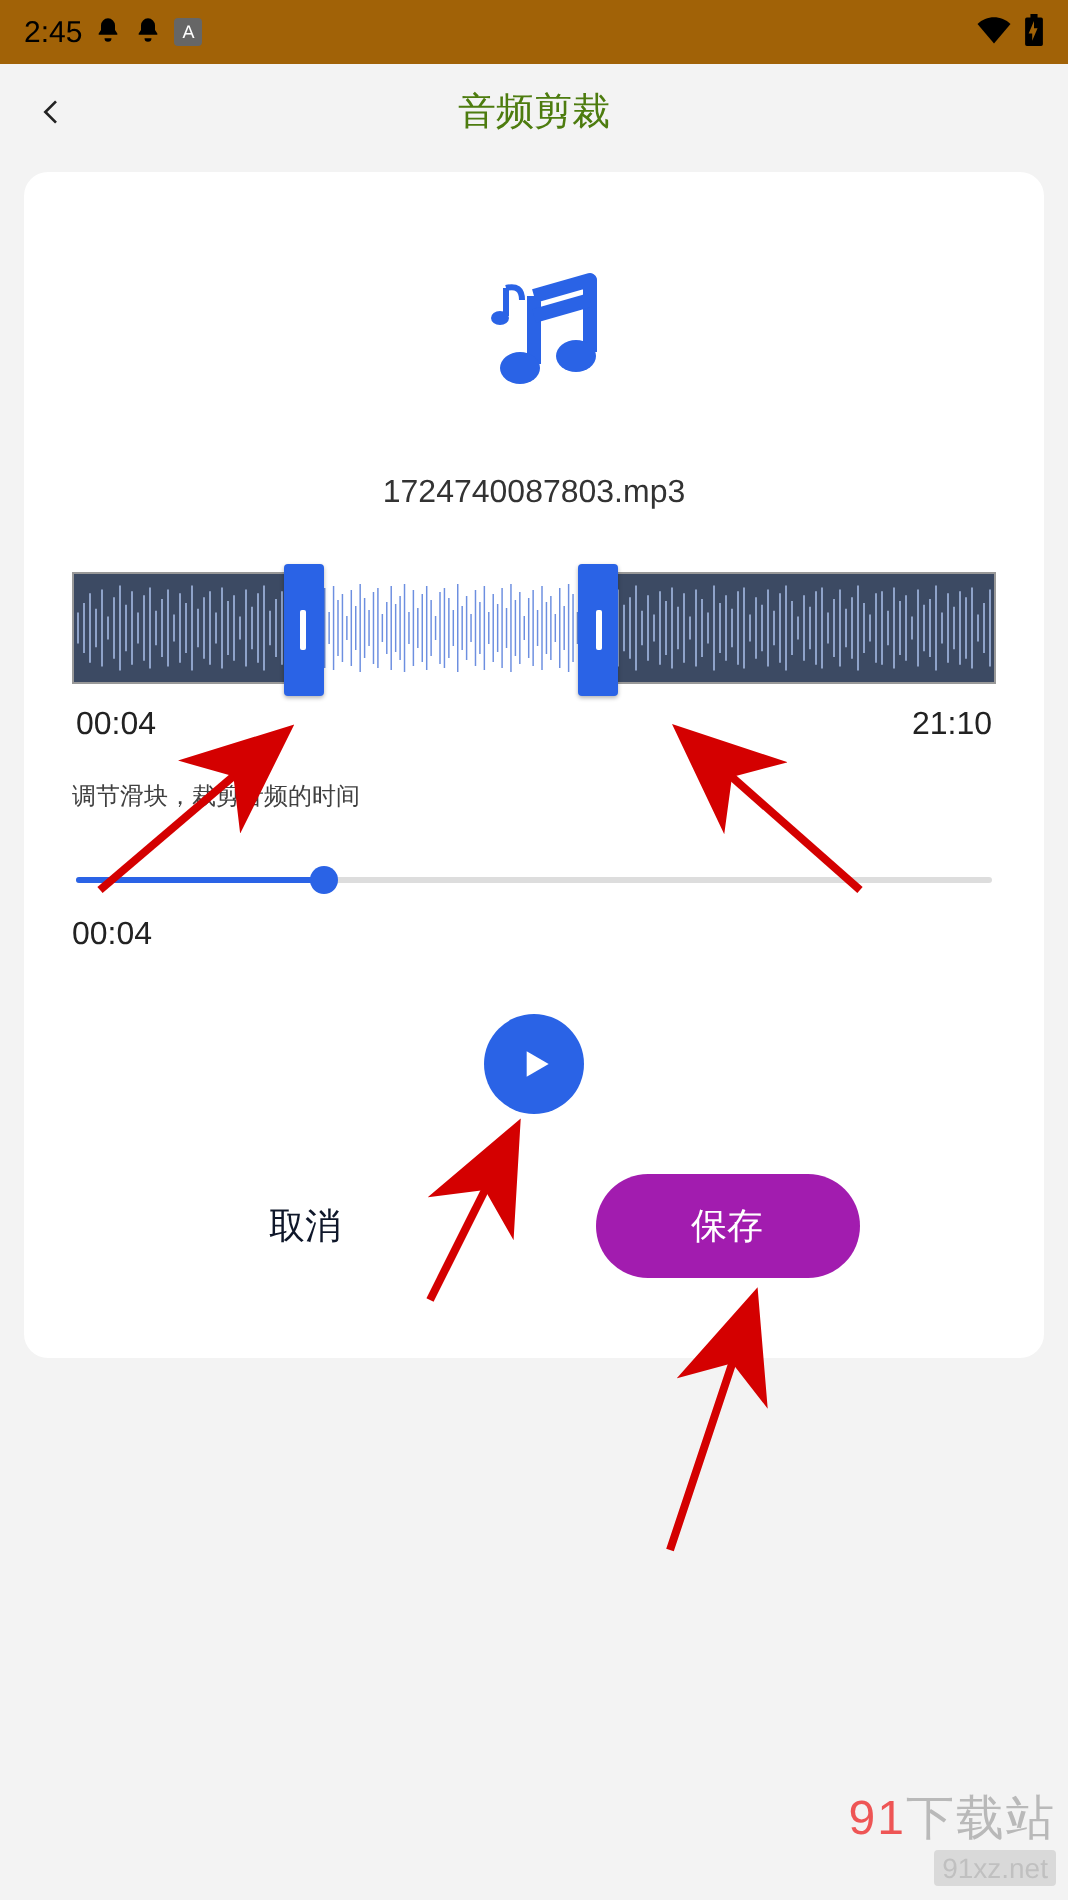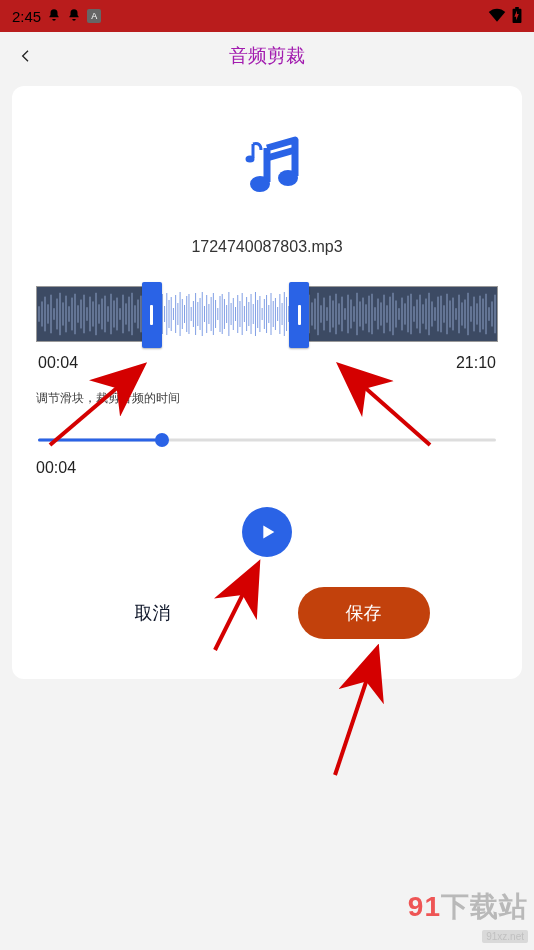--- a/index.html
+++ b/index.html
@@ -1,32 +1,32 @@
 <!DOCTYPE html>
 <html><head>
 <meta charset="utf-8">
 <style>
   * { box-sizing: border-box; margin: 0; padding: 0; }
   html, body { width: 534px; height: 950px; font-family: -apple-system, "Helvetica Neue", Arial, sans-serif; background: #f3f3f3; overflow: hidden; }
 
   
-  .status-bar { height: 32px; display: flex; justify-content: space-between; align-items: center; padding: 0 12px; font-size: 14px; font-weight: 500; background: #b91c1c; }
+  .status-bar { height: 32px; display: flex; justify-content: space-between; align-items: center; padding: 0 12px; font-size: 14px; font-weight: 500; background: #a16207; }
   .status-left { display: flex; align-items: center; gap: 6px; }
   .status-right { display: flex; align-items: center; gap: 6px; }
   .clock { font-size: 15px; }
   .bell-icon svg { width: 14px; height: 14px; fill: #000; }
   .a-box { width: 14px; height: 14px; background: #666; color: #fff; font-size: 9px; display: flex; align-items: center; justify-content: center; border-radius: 2px; }
   .wifi-icon svg { width: 18px; height: 14px; fill: #000; }
   .batt-icon svg { width: 10px; height: 16px; fill: #000; }
 
   
   .header { height: 48px; display: flex; align-items: center; justify-content: center; position: relative; background: #f3f3f3; }
   .header .back { position: absolute; left: 12px; top: 50%; transform: translateY(-50%); width: 28px; height: 28px; display: flex; align-items: center; justify-content: center; }
   .header .back svg { width: 16px; height: 16px; stroke: #222; stroke-width: 2; fill: none; }
-  .header-title { font-size: 19px; font-weight: 500; color: #a21caf; }
+  .header-title { font-size: 19px; font-weight: 500; color: #4d7c0f; }
 
   
   .card { margin: 6px 12px 0 12px; background: #fff; border-radius: 12px; padding: 32px 24px 40px 24px; position: relative; }
 
   
   .music-icon { display: flex; justify-content: center; margin: 10px 0 30px 0; }
   .music-icon svg { width: 80px; height: 80px; }
 
   
   .filename { text-align: center; font-size: 16px; color: #333; margin-bottom: 30px; }
@@ -55,30 +55,30 @@
   .pb-time { font-size: 16px; color: #222; margin-bottom: 30px; }
 
   
   .play-row { display: flex; justify-content: center; margin-bottom: 30px; }
   .play-btn { width: 50px; height: 50px; background: #2a63e6; border-radius: 50%; display: flex; align-items: center; justify-content: center; }
   .play-btn svg { width: 22px; height: 22px; fill: #fff; }
 
   
   .actions { display: flex; justify-content: space-around; align-items: center; padding: 0 20px; }
   .cancel-btn { font-size: 18px; color: #0f172a; padding: 10px 30px; }
-  .save-btn { font-size: 18px; color: #fff; background: #c2410c; padding: 14px 48px; border-radius: 30px; }
+  .save-btn { font-size: 18px; color: #fff; background: #a21caf; padding: 14px 48px; border-radius: 30px; }
 
   
   .arrow { position: absolute; pointer-events: none; }
 
   
   .watermark { position: absolute; right: 6px; bottom: 6px; text-align: right; }
-  .watermark .wm-top { font-size: 28px; font-weight: bold; color: #b9b9b9; letter-spacing: 1px;}
+  .watermark .wm-top { font-size: 24px; font-weight: normal; color: #b9b9b9; letter-spacing: 1px;}
   .watermark .wm-top .red { color: #e55; }
-  .watermark .wm-sub { font-size: 10px; color: #c0c0c0; background: #d9d9d9; padding: 1px 4px; border-radius: 2px; display: inline-block;}
+  .watermark .wm-sub { font-size: 14px; color: #c0c0c0; background: #d9d9d9; padding: 1px 4px; border-radius: 2px; display: inline-block;}
 </style>
 </head>
 <body>
 
 <div class="status-bar">
   <div class="status-left">
     <span class="clock">2:45</span>
     <span class="bell-icon">
       <svg viewBox="0 0 24 24">
           <path d="M12 2a6 6 0 0 0-6 6v4l-2 3v1h16v-1l-2-3V8a6 6 0 0 0-6-6zm0 20a3 3 0 0 0 3-3H9a3 3 0 0 0 3 3z"></path>

